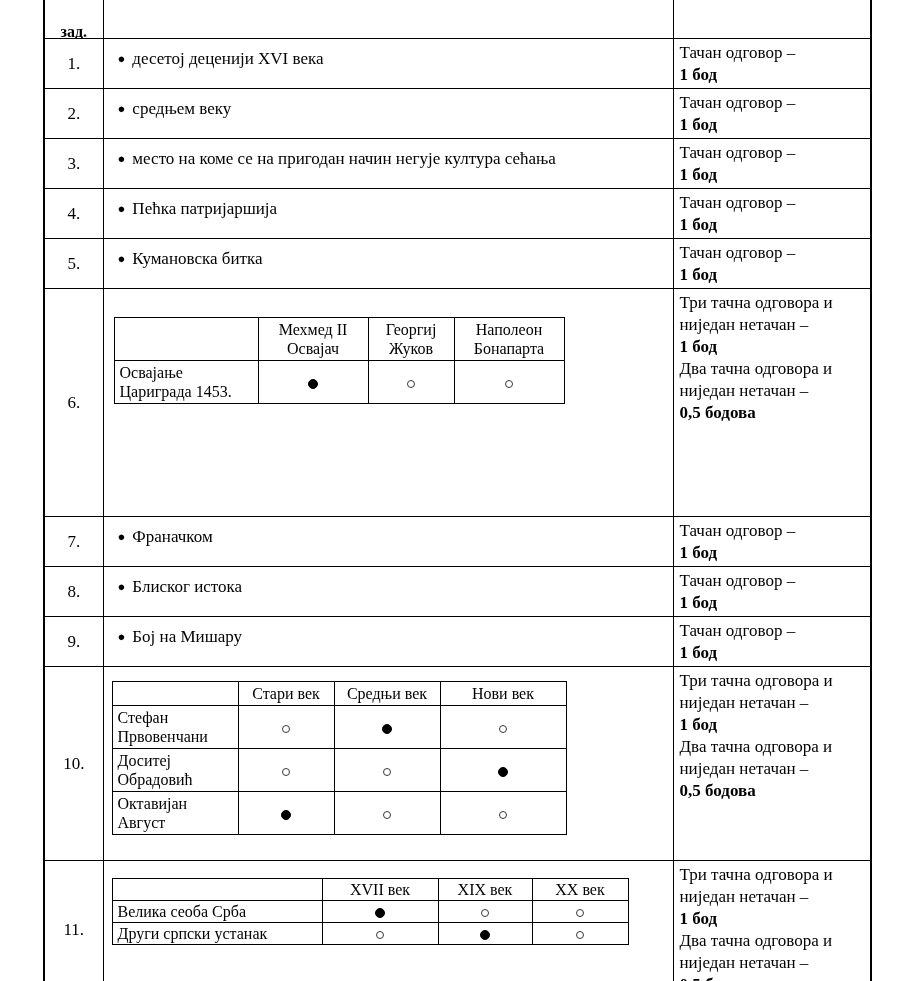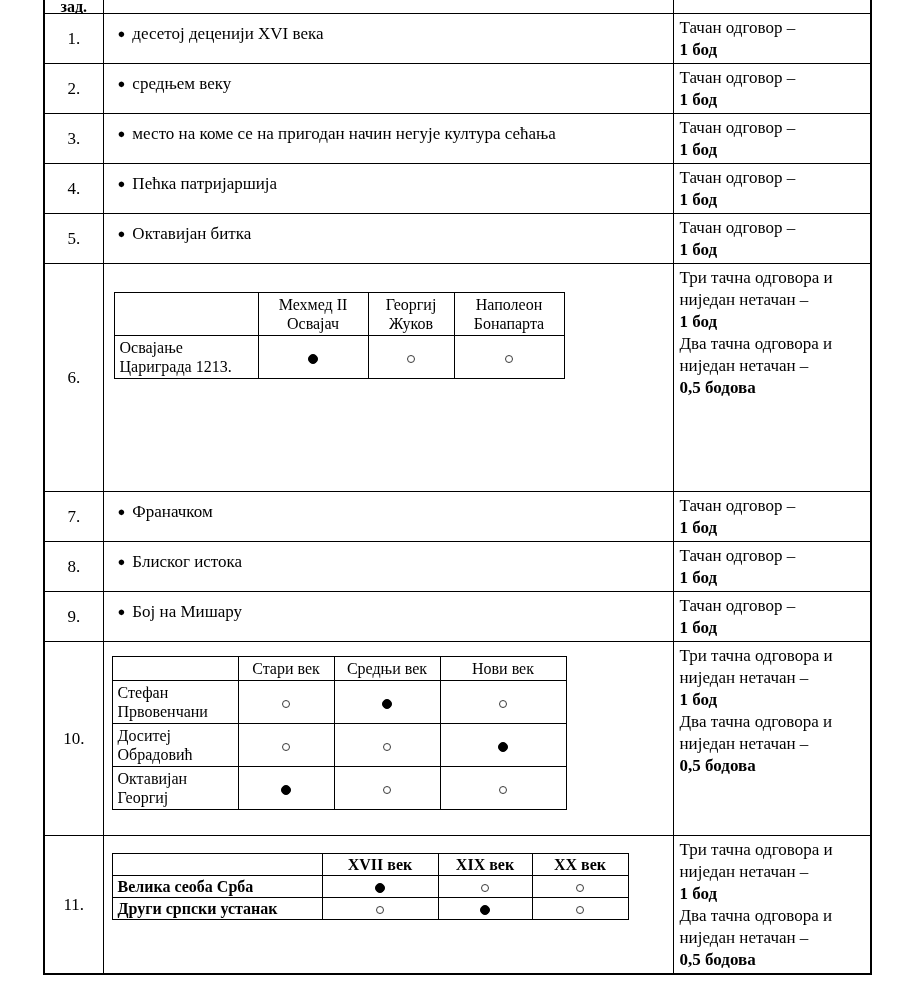--- a/index.html
+++ b/index.html
@@ -25,21 +25,21 @@
   }
   table.main > tbody > tr > td { border: 1px solid #000; }
   table.main > tbody > tr.hdr > td { border-top: none; }
   table.main > tbody > tr > td:first-child { border-left: 2px solid #000; }
   table.main > tbody > tr > td:last-child { border-right: 2px solid #000; }
   table.main > tbody > tr:last-child > td { border-bottom: 2px solid #000; }
 
   td.hdr-cell { height: 13px; padding: 0; }
   .hdr-clip {
     height: 13px; overflow: hidden;
-    display: flex; align-items: flex-end; justify-content: center;
+    display: flex; align-items: flex-end; justify-content: center; margin-top: 25px;
   }
   .hdr-clip span {
     font-weight: bold; font-size: 16px; line-height: 15px;
     margin-bottom: -1px;
   }
 
   td.num {
     text-align: center; vertical-align: middle;
     font-size: 17px; padding: 0;
   }
@@ -71,21 +71,21 @@
   .m6 td:nth-child(1) { width: 144px; }
   .m6 td:nth-child(2) { width: 110px; }
   .m6 td:nth-child(3) { width: 86px; }
   .m6 td:nth-child(4) { width: 110px; }
   .m6 tr.data td { height: 36px; }
   .m10 { margin: 14px 0 0 8px; width: 454px; }
   .m10 td:nth-child(1) { width: 126px; }
   .m10 td:nth-child(2) { width: 96px; }
   .m10 td:nth-child(3) { width: 106px; }
   .m10 td:nth-child(4) { width: 126px; }
-  .m11 { margin: 17px 0 0 8px; width: 516px; font-weight: bold; }
+  .m11 { margin: 17px 0 0 8px; width: 516px; }
   .m11 td:nth-child(1) { width: 210px; }
   .m11 td:nth-child(2) { width: 116px; }
   .m11 td:nth-child(3) { width: 94px; }
   .m11 td:nth-child(4) { width: 96px; }
   .m11 td { padding: 1px 4px; }
 
   .radio {
     display: inline-block; width: 8px; height: 8px;
     border: 1px solid #3a3a3a; border-radius: 50%;
     vertical-align: middle;
@@ -151,42 +151,42 @@
         <td class="ans"><span class="bullet">●</span><span>Пећка патријаршија</span></td>
         <td class="score">
           <div>Тачан одговор –</div>
           <div class="b">1 бод</div>
 
         </td>
       </tr>
 
       <tr style="height:47px">
         <td class="num">5.</td>
-        <td class="ans"><span class="bullet">●</span><span>Октавијан битка</span></td>
+        <td class="ans"><span class="bullet">●</span><span>Кумановска битка</span></td>
         <td class="score">
           <div>Тачан одговор –</div>
           <div class="b">1 бод</div>
 
         </td>
       </tr>
 
       <tr style="height:228px">
         <td class="num">6.</td>
         <td class="ans has-matrix">
           <div>
               <table class="matrix m6">
                 <tbody>
                   <tr>
                     <td class="lbl"></td>
                     <td>Мехмед II Освајач</td>
                     <td>Георгиј Жуков</td>
                     <td>Наполеон Бонапарта</td>
                   </tr>
                   <tr class="data">
-                    <td class="lbl">Освајање Цариграда 1213.</td>
+                    <td class="lbl">Освајање Цариграда 1453.</td>
                     <td><span class="radio sel"></span></td>
                     <td><span class="radio"></span></td>
                     <td><span class="radio"></span></td>
                   </tr>
                 </tbody>
               </table>
             </div>
         </td>
         <td class="score">
           <div>Три тачна одговора и ниједан нетачан –</div>
@@ -244,21 +244,21 @@
                     <td><span class="radio sel"></span></td>
                     <td><span class="radio"></span></td>
                   </tr>
                   <tr class="data">
                     <td class="lbl">Доситеј Обрадовић</td>
                     <td><span class="radio"></span></td>
                     <td><span class="radio"></span></td>
                     <td><span class="radio sel"></span></td>
                   </tr>
                   <tr class="data">
-                    <td class="lbl">Октавијан Георгиј</td>
+                    <td class="lbl">Октавијан Август</td>
                     <td><span class="radio sel"></span></td>
                     <td><span class="radio"></span></td>
                     <td><span class="radio"></span></td>
                   </tr>
                 </tbody>
               </table>
             </div>
         </td>
         <td class="score">
           <div>Три тачна одговора и ниједан нетачан –</div>

